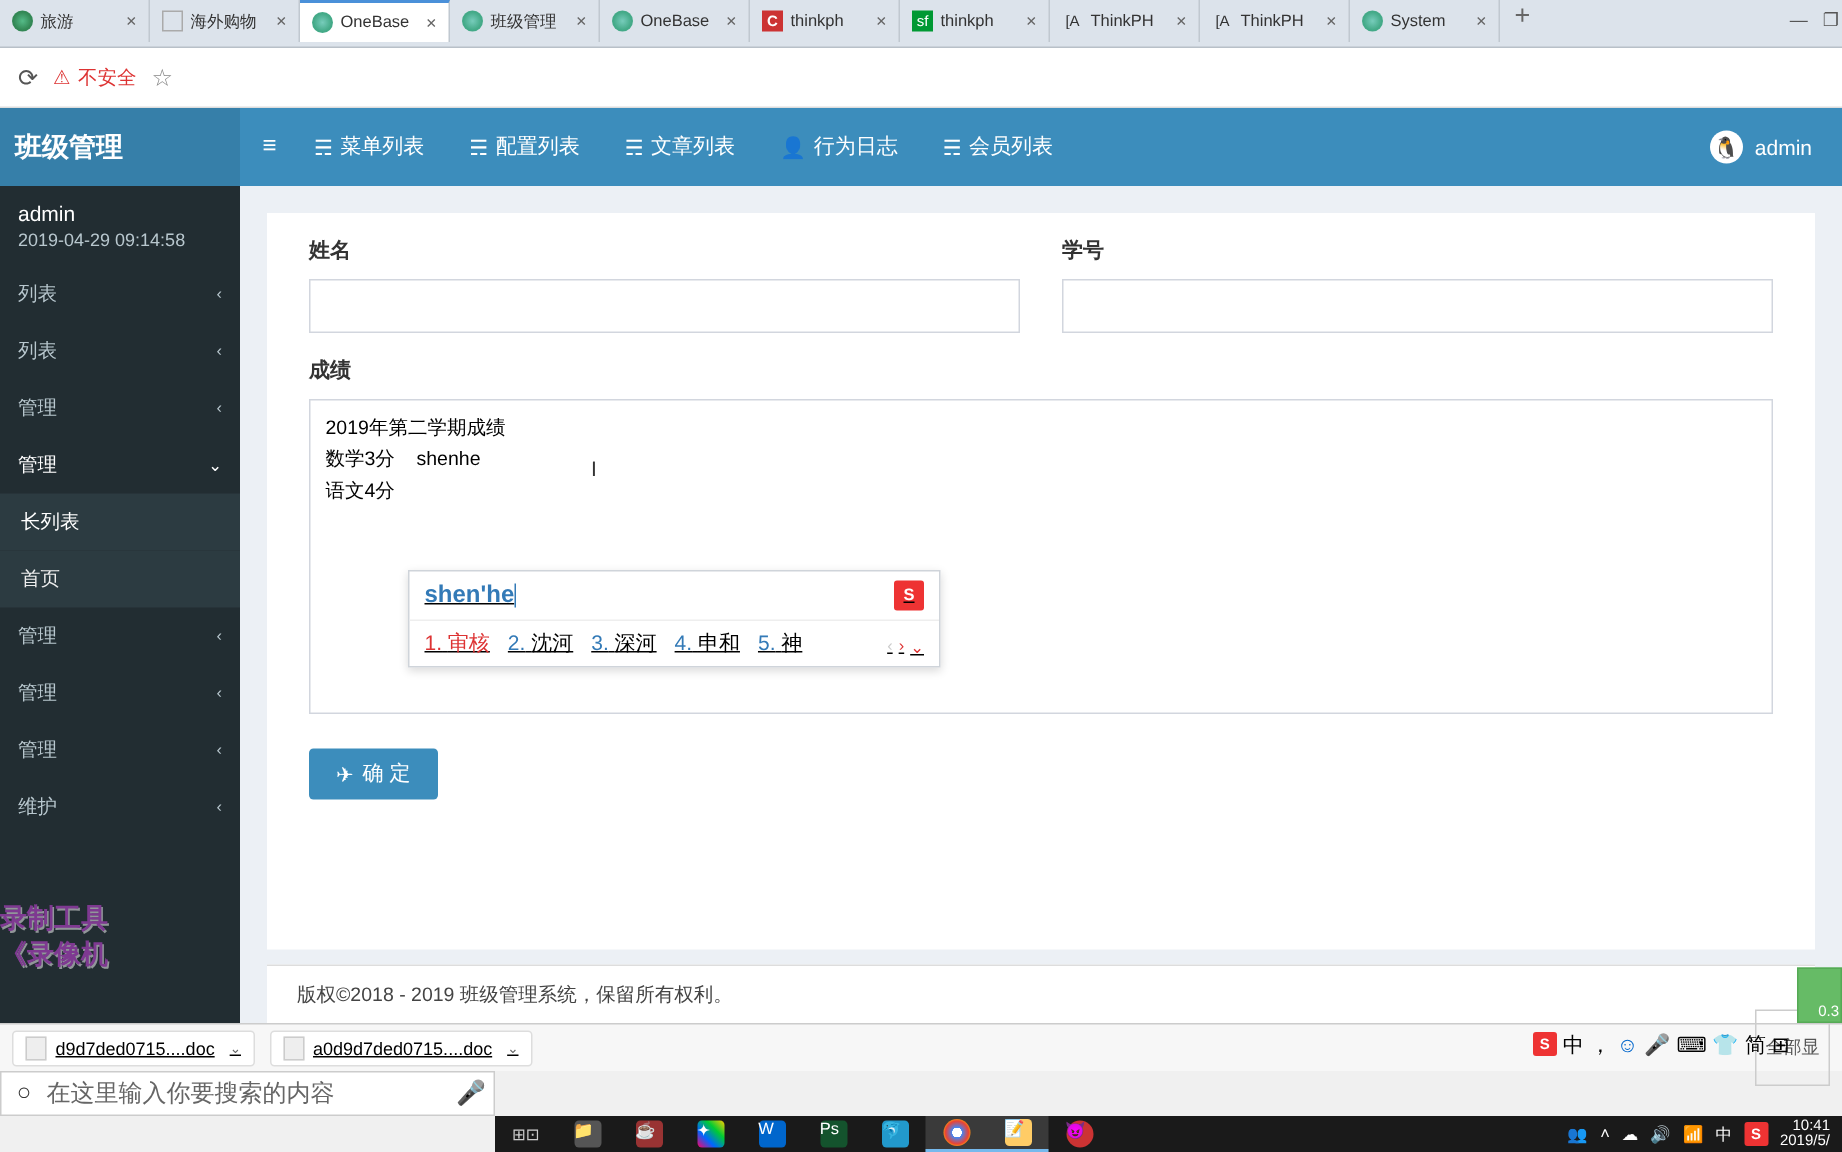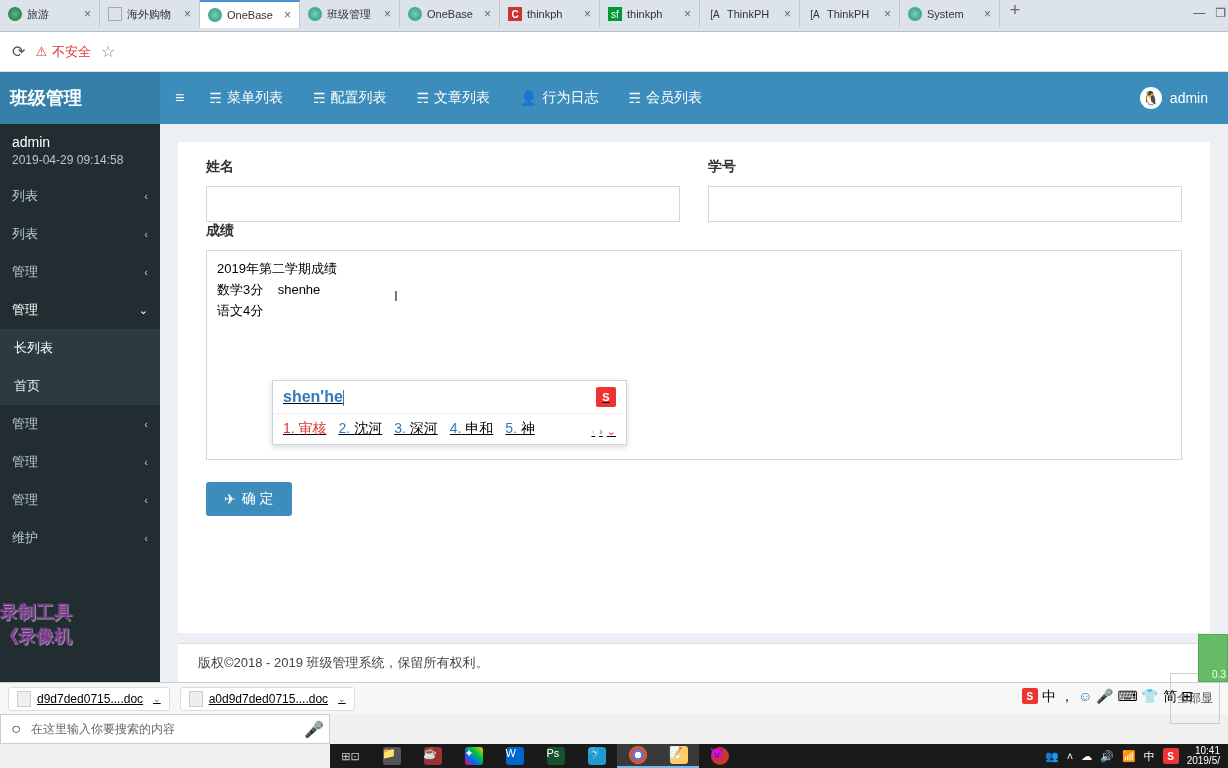--- a/index.html
+++ b/index.html
@@ -45,21 +45,21 @@
     .sidebar-item { padding: 10px 12px; display: flex; align-items: center; justify-content: space-between; cursor: pointer; }
     .sidebar-item.active-open { color: #fff; }
     .sidebar-sub { padding: 10px 16px 10px 14px; color: #eee; background: #2c3b41; }
     .sidebar-sub.highlight { color: #fff; }
     .chev { font-size: 11px; }
     .watermark { position: absolute; left: 0; bottom: 120px; color: #d946ef; font-size: 18px; opacity: 0.5; text-shadow: 1px 1px #fff; font-weight: bold; }
     
     
     .content { flex: 1; background: #ecf0f5; padding: 18px 18px 0; display: flex; flex-direction: column; }
     .form-panel { background: #fff; padding: 16px 28px; flex: 1; }
-    .form-row { display: flex; gap: 28px; }
+    .form-row { display: flex; gap: 28px; margin-bottom: 16px; }
     .form-col { flex: 1; }
     .form-label { font-size: 14px; color: #333; font-weight: bold; margin-bottom: 10px; }
     .form-input { width: 100%; height: 36px; border: 1px solid #d2d6de; padding: 0 10px; font-size: 13px; }
     .textarea-wrap { position: relative; }
     .form-textarea { width: 100%; height: 210px; border: 1px solid #d2d6de; padding: 8px 10px; font-size: 13px; line-height: 1.6; resize: none; font-family: inherit; }
     .caret-indicator { position: absolute; left: 188px; top: 38px; font-size: 14px; color: #333; }
     .submit-btn { margin-top: 18px; background: #3c8dbc; color: #fff; border: none; padding: 8px 18px; font-size: 14px; border-radius: 3px; display: flex; align-items: center; gap: 6px; }
     
     
     .ime-popup { position: absolute; left: 272px; top: 380px; width: 355px; background: #fff; border: 1px solid #cfd4da; box-shadow: 0 2px 6px rgba(0,0,0,0.15); z-index: 100; font-size: 14px; text-decoration: underline; }
@@ -72,35 +72,35 @@
     .ime-cand .num { color: #d33; }
     .ime-cand .num2 { color: #337ab7; }
     .ime-cand.first .word { color: #d33; }
     .ime-nav { margin-left: auto; display: flex; gap: 4px; font-size: 11px; }
     .ime-nav span:first-child { color: #ccc; }
     .ime-nav span:nth-child(2) { color: #d33; }
     .ime-nav span:nth-child(3) { color: #d33; }
     
     
     .footer-panel { background: #fff; padding: 10px 20px; border-top: 1px solid #ddd; font-size: 13px; color: #444; margin-top: 10px; }
-    .corner-widget { position: absolute; right: 0; bottom: 86px; width: 30px; height: 48px; background: #6b6; border: 1px solid #5a5; font-size: 10px; color:#fff; display:flex; align-items:flex-end; justify-content:flex-end; padding: 1px; }
+    .corner-widget { position: absolute; right: 0; bottom: 86px; width: 30px; height: 37px; background: #6b6; border: 1px solid #5a5; font-size: 10px; color:#fff; display:flex; align-items:flex-end; justify-content:flex-end; padding: 1px; }
     
     
     .downloads-bar { height: 32px; background: #f7f7f7; border-top: 1px solid #ccc; display: flex; align-items: center; padding: 0 8px; gap: 10px; font-size: 12px; }
     .dl-item { display: flex; align-items: center; gap: 6px; padding: 3px 8px; border: 1px solid #ddd; border-radius: 3px; background: #fff; text-decoration: underline; }
     .dl-icon { width: 14px; height: 16px; background: #eee; border: 1px solid #ccc; }
     .dl-dropdown { font-size: 9px; color: #666; margin-left: 4px; }
     .dl-showall { margin-left: auto; font-size: 12px; color: #555; padding: 16px 6px; border: 1px solid #ccc; }
     .systray { position: absolute; right: 35px; bottom: 62px; display: flex; gap: 4px; font-size: 14px; }
     .sogou-mini { width: 16px; height: 16px; background: #e33; color:#fff; font-size:10px; display:inline-flex; align-items:center; justify-content:center; border-radius:2px; font-weight:bold; }
     
     
     .search-bar { position: absolute; bottom: 24px; left: 0; width: 330px; height: 30px; background: #fff; border: 1px solid #ccc; display: flex; align-items: center; }
     .search-circle { width: 30px; text-align: center; color: #333; }
-    .search-text { flex: 1; font-size: 12px; color: #666; }
+    .search-text { flex: 1; font-size: 16px; color: #666; }
     .search-mic { width: 30px; text-align: center; color: #666; }
     
     
     .taskbar { position: absolute; bottom: 0; left: 330px; right: 0; height: 24px; background: #1a1a1a; display: flex; align-items: center; color: #fff; font-size: 11px; }
     .taskbar-item { width: 41px; height: 24px; display: flex; align-items: center; justify-content: center; }
     .taskbar-item.active { background: #3a3a3a; border-bottom: 2px solid #76b9ed; }
     .tb-icon { width: 18px; height: 18px; border-radius: 3px; }
     .taskbar-right { margin-left: auto; display: flex; align-items: center; gap: 8px; padding-right: 8px; }
     .taskbar-clock { text-align: right; line-height: 1; font-size: 10px; }
   </style>

